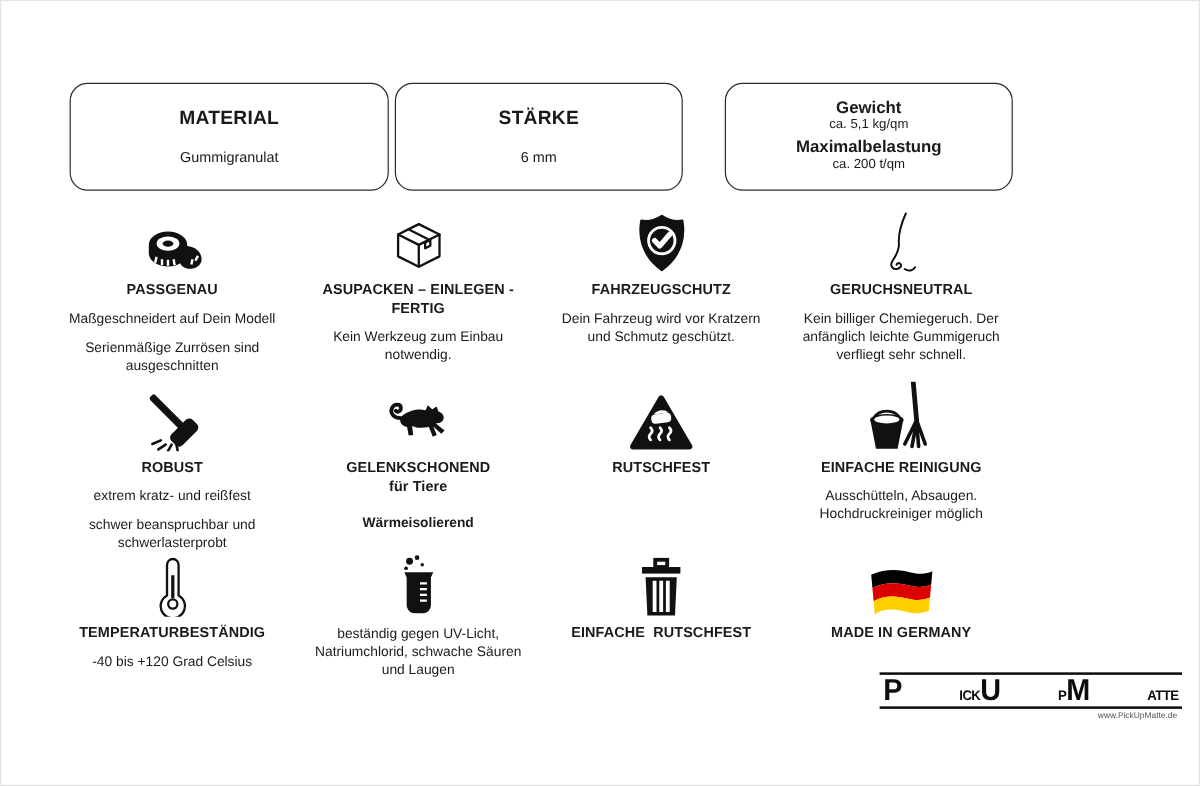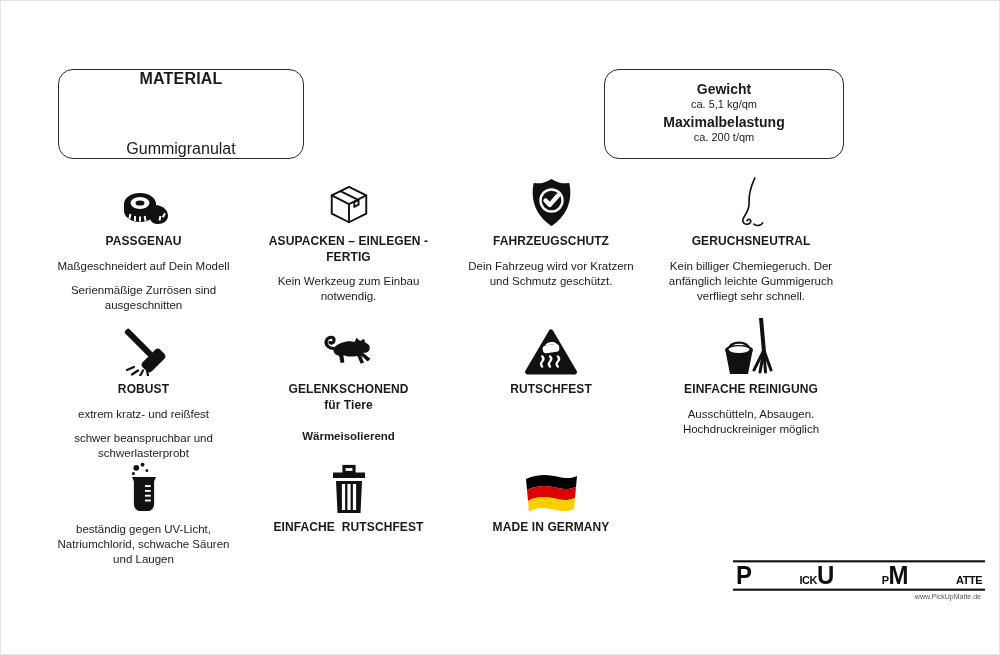--- a/index.html
+++ b/index.html
@@ -7,25 +7,25 @@
     position:relative;width:1000px;height:655px;background:#ffffff;
     font-family:"Liberation Sans",sans-serif;color:#1a1a1a;overflow:hidden;
     border:1px solid #e3e3e3;box-sizing:border-box;
   }
   
   .spec-box{
     position:absolute;top:68px;height:90px;border:1.6px solid #2b2b2b;border-radius:15px;
     display:flex;flex-direction:column;align-items:center;justify-content:center;
     text-align:center;box-sizing:border-box;background:#fff;
   }
-  .box1{left:57px;width:246px;justify-content:space-between;}
+  .box1{left:57px;width:266px;}
   .box2{left:328px;width:240px;}
   .box3{left:603px;width:240px;text-align:right;}
   .spec-title{font-size:16px;font-weight:700;letter-spacing:.2px;}
-  .spec-value{font-size:16px;margin-top:16px;}
+  .spec-value{font-size:12px;margin-top:16px;}
   .box3 .s3-title{font-size:14px;font-weight:700;}
   .box3 .s3-value{font-size:11px;margin:1px 0 4px;}
   
   .grid{
     position:absolute;left:40px;top:175px;width:810px;
     display:grid;grid-template-columns:205px 205px 200px 200px;
     grid-template-rows:148px 138px auto;
   }
   .cell{display:flex;flex-direction:column;align-items:center;text-align:center;}
   .icon-slot{height:52px;display:flex;align-items:flex-end;justify-content:center;}
@@ -51,20 +51,24 @@
   svg{display:block;}
 </style>
 </head>
 <body>
 
 <div class="canvas">
 
   <div class="spec-box box1">
     <div class="spec-title">MATERIAL</div>
     <div class="spec-value">Gummigranulat</div>
+  </div>
+  <div class="spec-box box2">
+    <div class="spec-title">STÄRKE</div>
+    <div class="spec-value">6 mm</div>
   </div>
   <div class="spec-box box3">
     <div class="s3-title">Gewicht</div>
     <div class="s3-value">ca. 5,1 kg/qm</div>
     <div class="s3-title">Maximalbelastung</div>
     <div class="s3-value">ca. 200 t/qm</div>
   </div>
 
   <div class="grid">
 
@@ -216,20 +220,35 @@
           <ellipse cx="17" cy="32" rx="14" ry="5" fill="#111"></ellipse>
           <ellipse cx="17" cy="31.6" rx="10.5" ry="3.3" fill="#fff"></ellipse>
         </svg>
       </span>
         </div>
       <div class="f-title">EINFACHE REINIGUNG</div>
       <p class="f-body">Ausschütteln, Absaugen.
 Hochdruckreiniger möglich</p>
     </div>
 
+    <div class="cell">
+      <div class="icon-slot">
+          <span>
+        <svg width="30" height="52" viewBox="0 0 30 54">
+          <g fill="none" stroke="#111" stroke-width="2">
+            <path d="M10 9 a5 5 0 0 1 10 0 v26.5 a10.5 10.5 0 1 1 -10 0 z" stroke-linejoin="round"></path>
+            <line x1="15" y1="18" x2="15" y2="38" stroke-width="2.8"></line>
+            <circle cx="15" cy="43" r="4"></circle>
+          </g>
+        </svg>
+      </span>
+        </div>
+      <div class="f-title">TEMPERATURBESTÄNDIG</div>
+      <p class="f-body">-40 bis +120 Grad Celsius</p>
+    </div>
 
     <div class="cell">
       <div class="icon-slot">
           <span>
         <svg width="44" height="52" viewBox="0 0 44 54">
           <g fill="#111">
             <circle cx="14" cy="6" r="3"></circle>
             <circle cx="20.5" cy="2.8" r="2"></circle>
             <circle cx="11" cy="12" r="1.6"></circle>
             <circle cx="25" cy="9" r="1.5"></circle>

